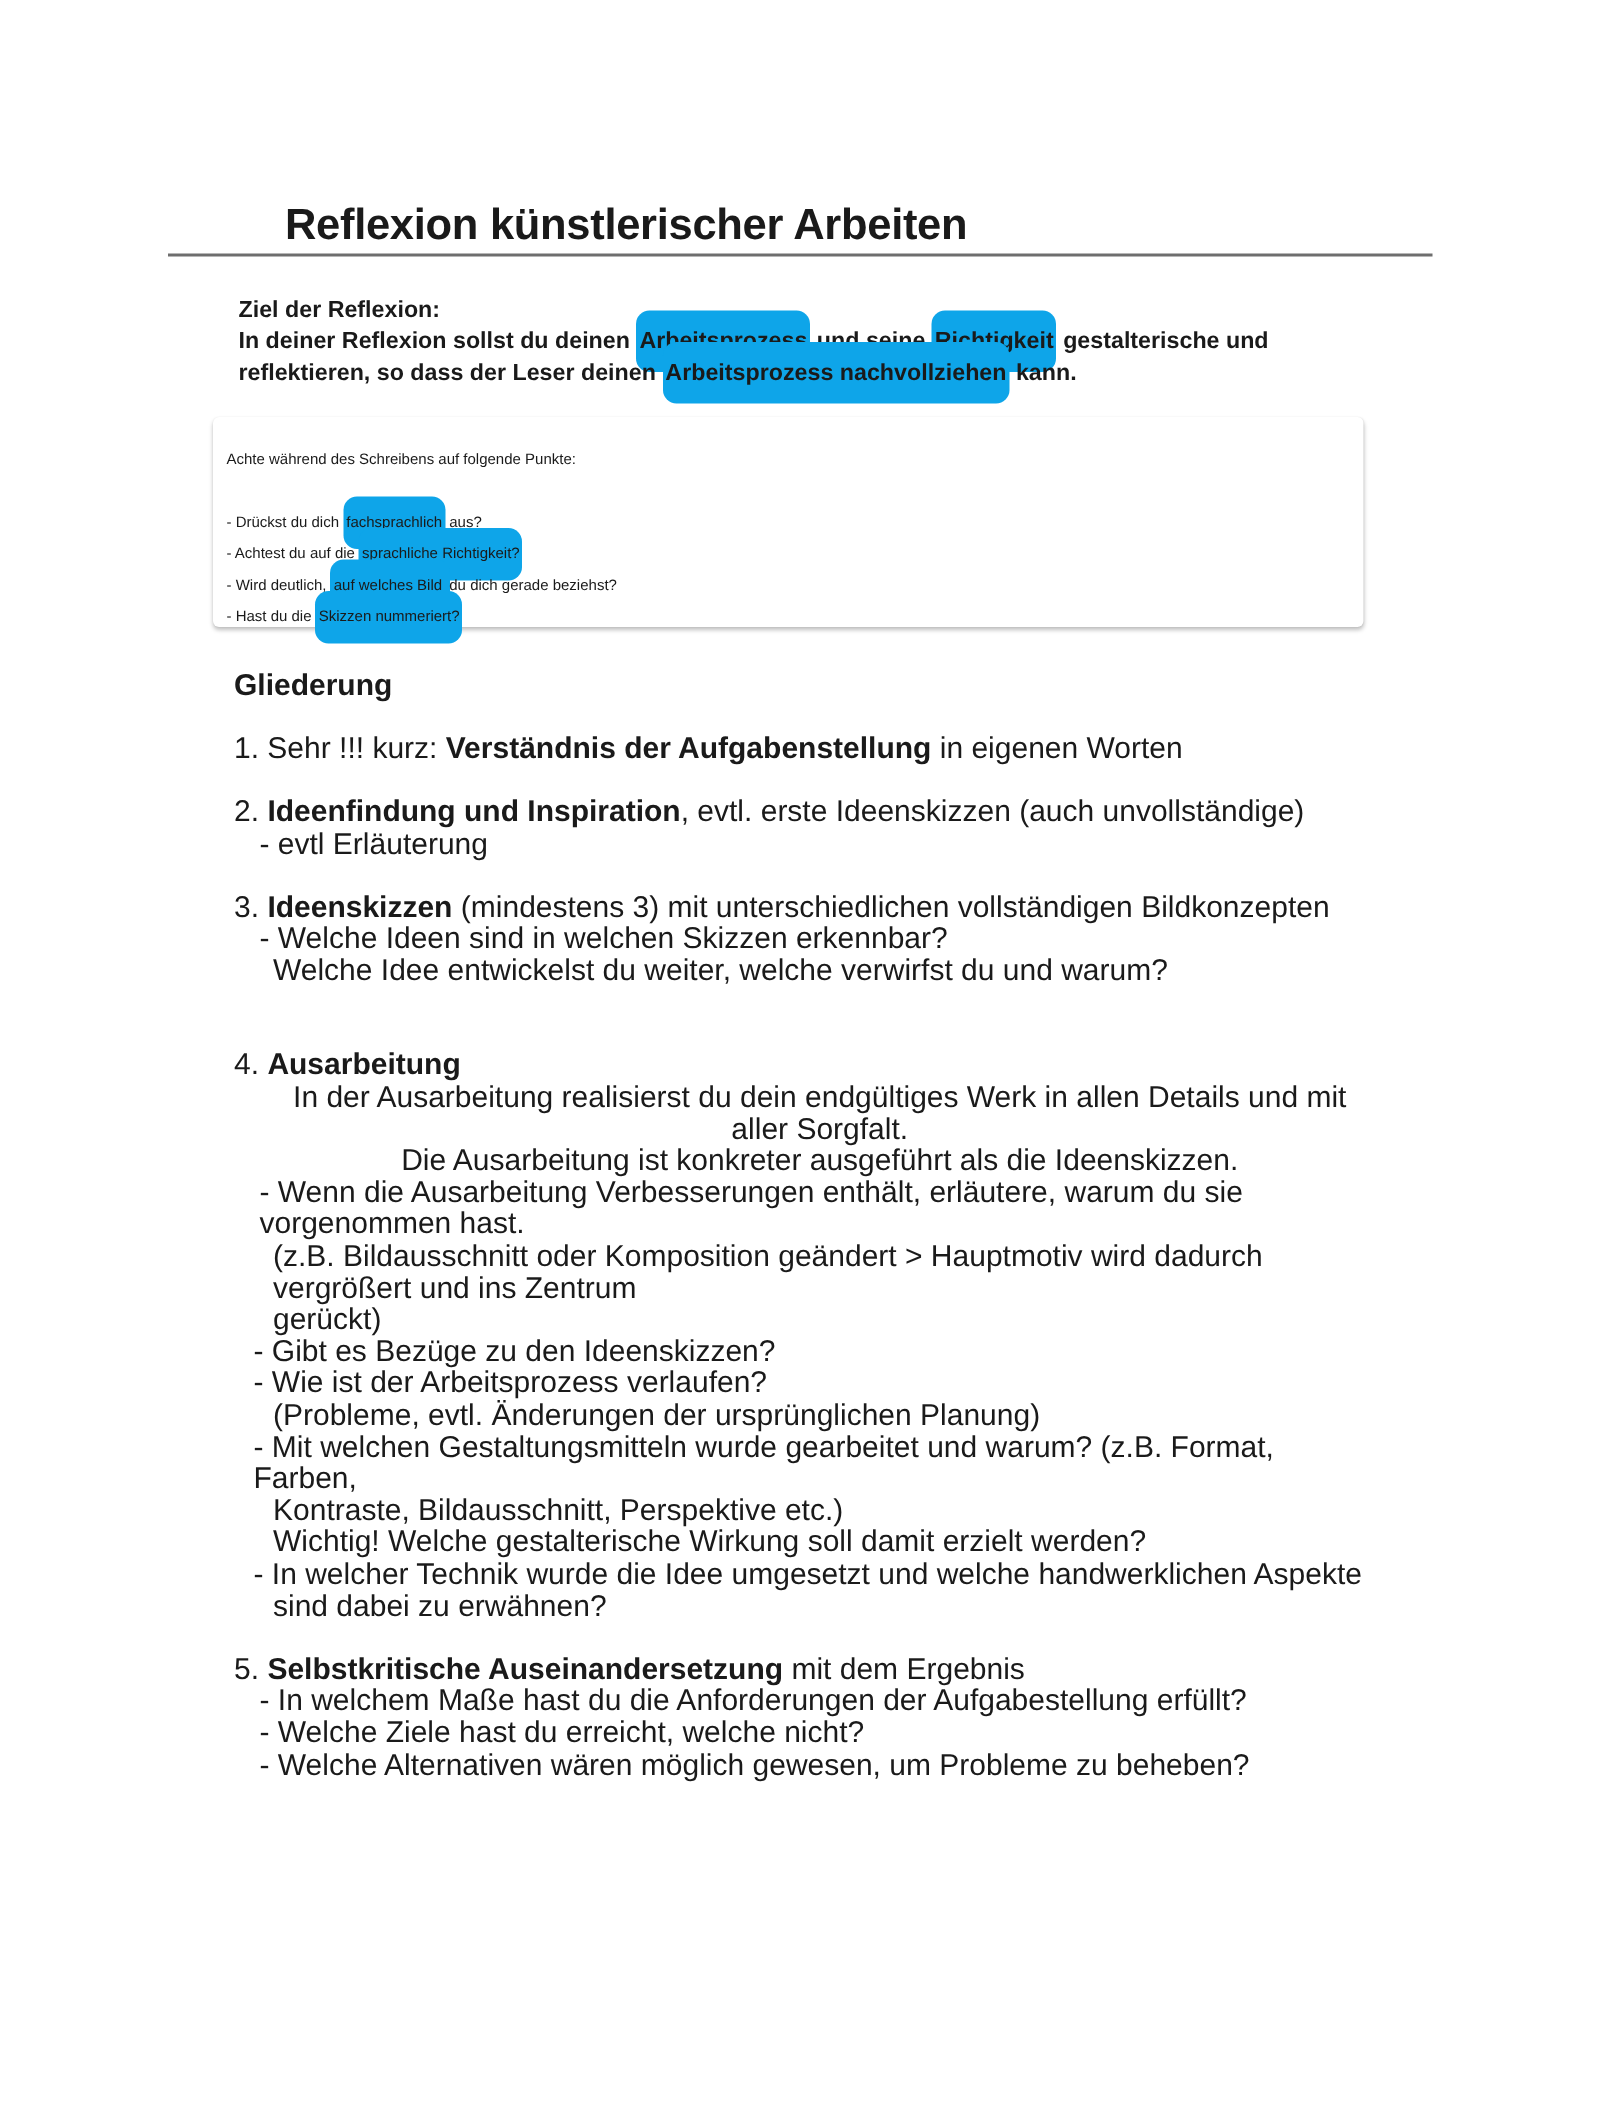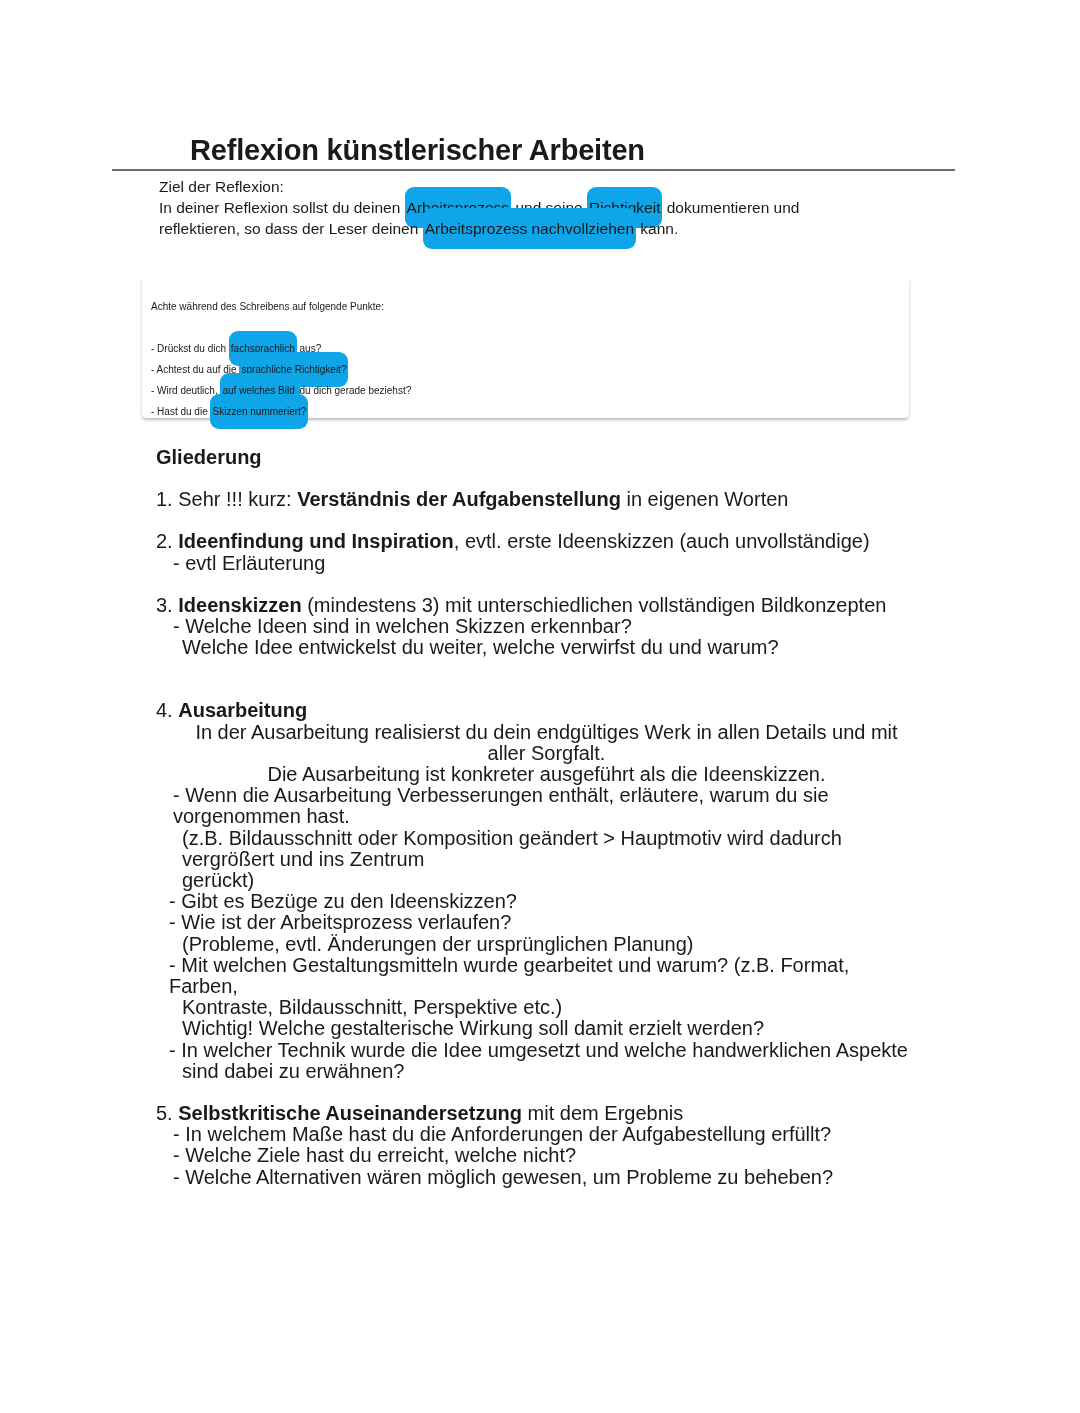--- a/index.html
+++ b/index.html
@@ -1,41 +1,41 @@
 <!DOCTYPE html>
 <html><head>
 <meta charset="utf-8">
 <style>
   html, body { margin:0; padding:0; background:#ffffff; }
   body { width:1080px; height:1413px; position:relative; overflow:hidden;
          font-family:"Liberation Sans", "DejaVu Sans", sans-serif; color:#1a1a1a; }
   .title { position:absolute; left:190px; top:134px; font-size:29px; font-weight:bold; letter-spacing:-0.2px; }
   .rule { position:absolute; left:112px; top:169px; width:843px; height:2px; background:#6e6e6e; }
-  .goal { position:absolute; left:159px; top:176px; font-size:15.5px; font-weight:normal; line-height:21px; }
+  .goal { position:absolute; left:159px; top:196px; font-size:15.5px; font-weight:bold; line-height:21px; }
   .hl { background:#0ea5e9; border-radius:9px; padding:12px 2px; }
   .card { position:absolute; left:142px; top:278px; width:767px; height:140px; background:#fff;
           border-radius:4px; box-shadow:0 2px 3px rgba(0,0,0,0.25), 0 0 1px rgba(0,0,0,0.08); }
   .card-inner { position:absolute; left:9px; top:18px; font-size:10px; line-height:21px; }
   .outline { position:absolute; left:156px; top:447px; font-size:20px; line-height:21.2px; width:760px; }
   .outline b { font-weight:bold; }
   .gap { height:21px; }
   .i1 { padding-left:17px; }
   .i2 { padding-left:26px; }
   .i3 { padding-left:21px;text-align:center; }
   .i4 { padding-left:13px; }
 </style>
 </head>
 <body>
 
 <div class="title">Reflexion künstlerischer Arbeiten</div>
 <div class="rule"></div>
 
 <div class="goal">
   <div>Ziel der Reflexion:</div>
-  <div><span>In deiner Reflexion sollst du deinen </span><span class="hl">Arbeitsprozess</span><span> und seine </span><span class="hl">Richtigkeit</span><span> dokumentieren und</span></div>
+  <div><span>In deiner Reflexion sollst du deinen </span><span class="hl">Arbeitsprozess</span><span> und seine </span><span class="hl">Richtigkeit</span><span> gestalterische und</span></div>
   <div><span>reflektieren, so dass der Leser deinen </span><span class="hl">Arbeitsprozess nachvollziehen</span><span> kann.</span></div>
 </div>
 
 <div class="card">
   <div class="card-inner">
     <div>Achte während des Schreibens auf folgende Punkte:</div>
     <div class="gap"></div>
     <div><span>- Drückst du dich </span><span class="hl">fachsprachlich</span><span> aus?</span></div>
     <div><span>- Achtest du auf die </span><span class="hl">sprachliche Richtigkeit?</span><span></span></div>
     <div><span>- Wird deutlich, </span><span class="hl">auf welches Bild </span><span>du dich gerade beziehst?</span></div>

